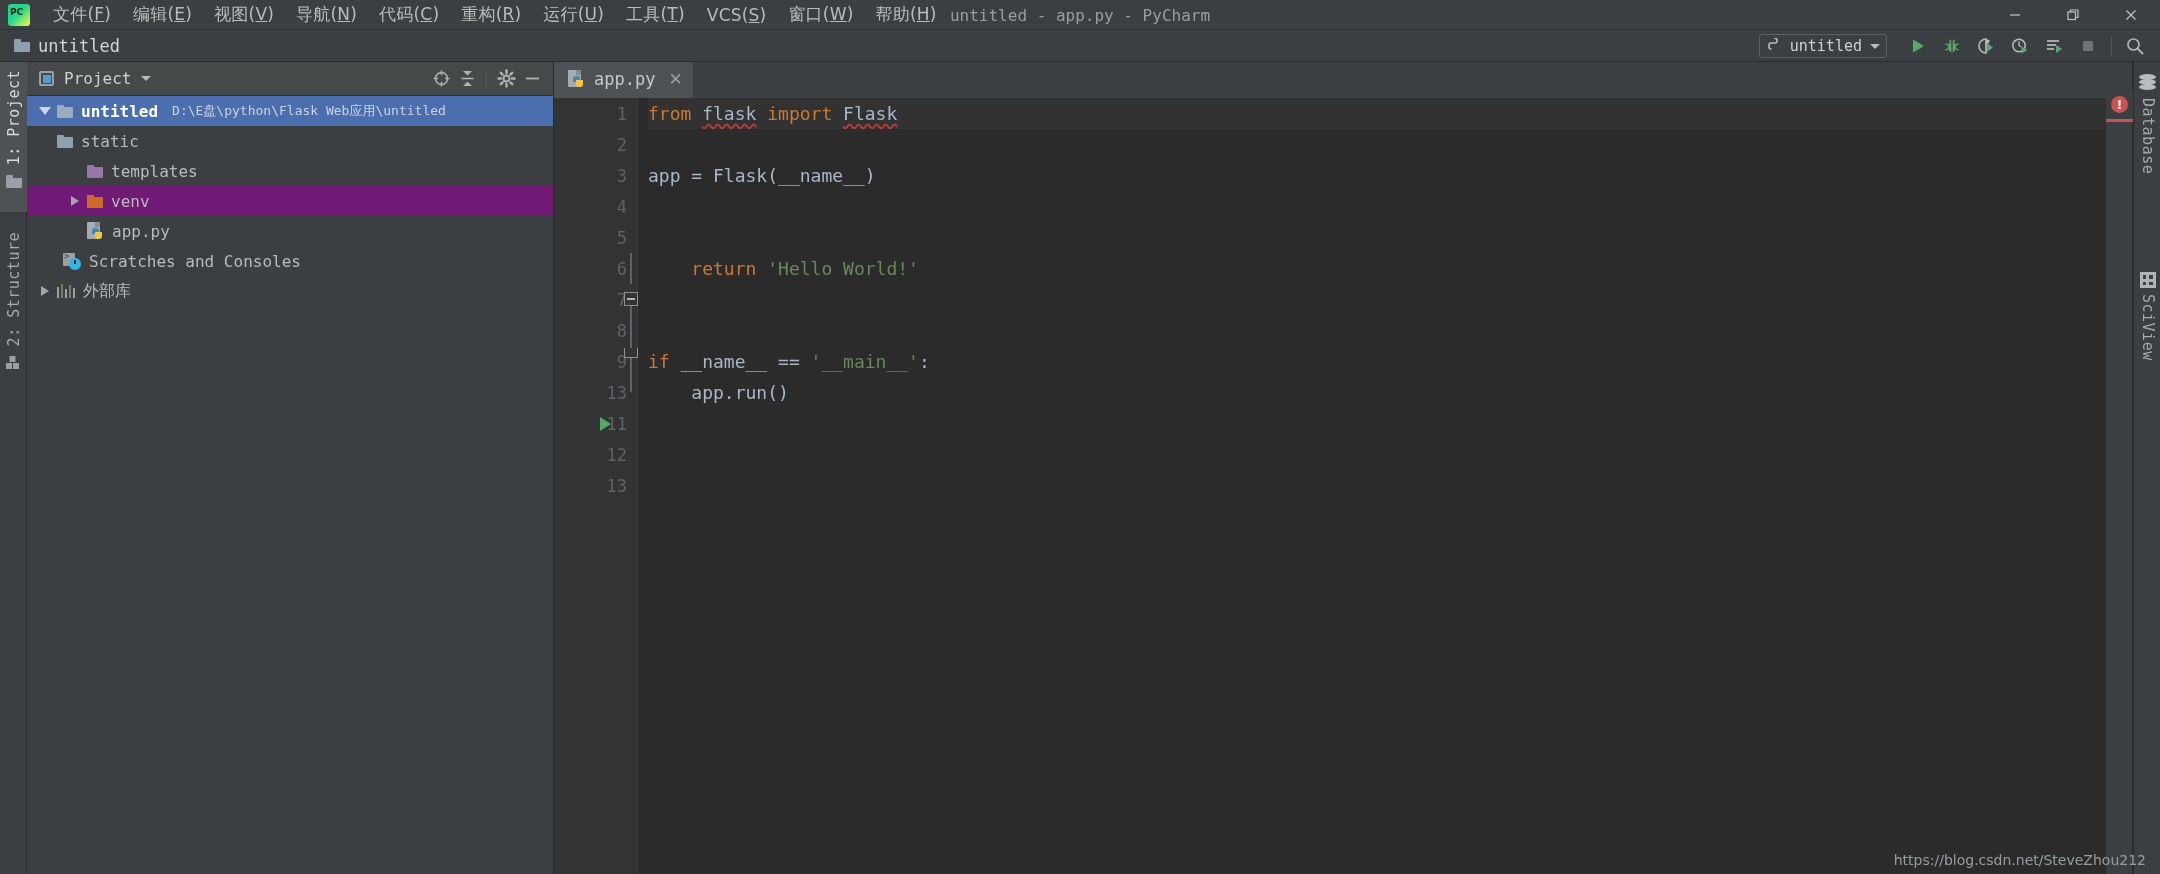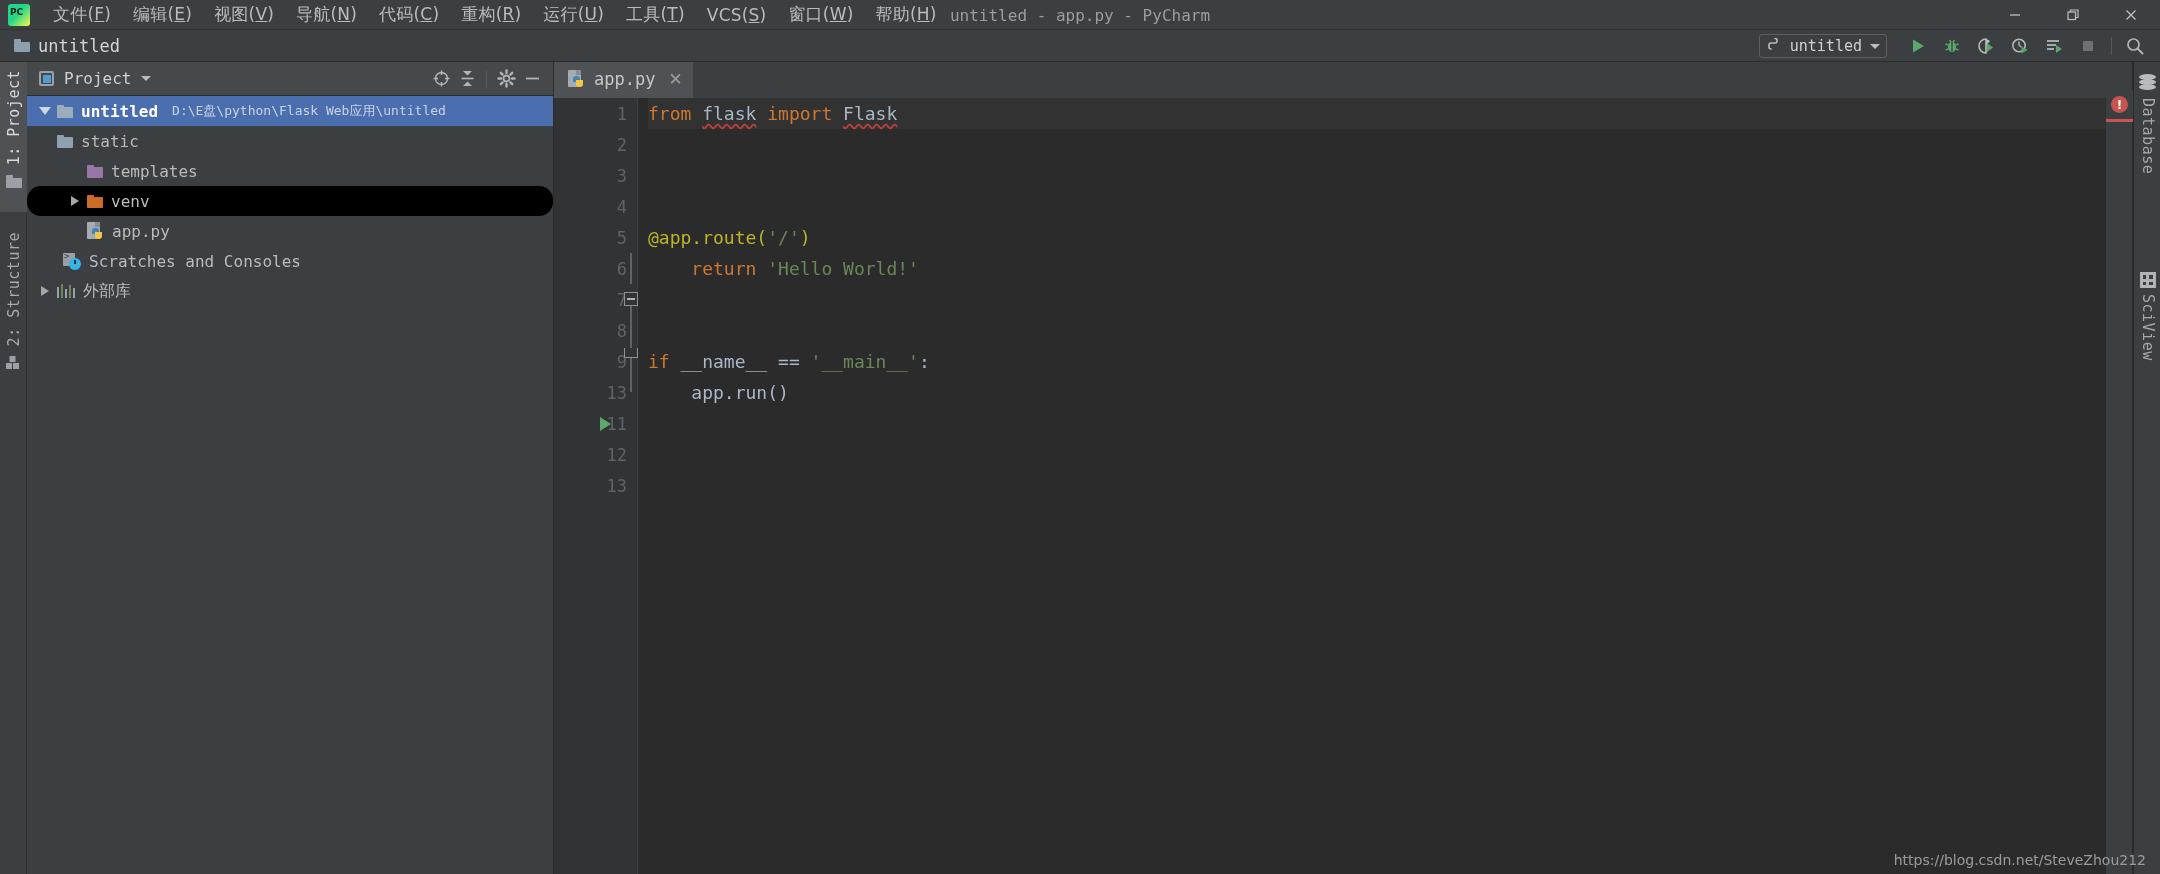--- a/index.html
+++ b/index.html
@@ -108,21 +108,21 @@
     font-family: "DejaVu Sans Mono", monospace; }
   .panel-head .caret-dn { margin-left: 10px; }
   .panel-head-actions { margin-left: auto; display: flex; align-items: center; padding-right: 8px; }
   .hbtn { width: 26px; height: 26px; display: flex; align-items: center; justify-content: center; }
 
   .tree { padding-top: 0px; }
   .tree-row {
     height: 30px; display: flex; align-items: center; padding-left: 6px; white-space: nowrap;
   }
   .tree-row.sel { background: #4b6eaf; }
-  .tree-row.hl  { background: #000000; border-radius: 14px; }
+  .tree-row.hl  { background: #701a75; }
   .arrow-r { width: 0; height: 0; border-top: 5.5px solid transparent;
     border-bottom: 5.5px solid transparent; border-left: 8px solid #a4a7a9; }
   .arrow-d { width: 0; height: 0; border-left: 6px solid transparent;
     border-right: 6px solid transparent; border-top: 8px solid #a4a7a9; }
   .arrow-d.on-sel { border-top-color: #cdd6e4; }
   .tw { width: 24px; display: flex; align-items: center; justify-content: center; flex: 0 0 24px; }
   .tree-label { font-size: 16px; color: #b9bcbd; margin-left: 8px;
     font-family: "DejaVu Sans Mono", monospace; }
   .tree-label.bold { color: #ffffff; font-weight: bold; }
   .tree-sub { font-size: 13px; color: #c8d4e6; margin-left: 14px;
@@ -578,23 +578,23 @@
             <i></i>
           </div>
         <div class="fold-line" style="top:208px; height:42px;"></div>
         <div class="fold-end" style="top:250px;"></div>
         <div class="fold-line" style="top:260px; height:34px;"></div>
       </div>
 
       <div class="code">
         <div class="cline hl-line"><span class="kw">from </span><span class="mod err">flask</span><span class="pun"> </span><span class="kw">import </span><span class="cls err">Flask</span></div>
         <div class="cline"></div>
+        <div class="cline"><span class="pun">app = Flask(__name__)</span></div>
         <div class="cline"></div>
         <div class="cline"></div>
-        <div class="cline"><span class="dec">@app.route(</span><span class="str">'/'</span><span class="dec">)</span></div>
         <div class="cline"><span class="pun">    </span><span class="kw">return </span><span class="str">'Hello World!'</span></div>
         <div class="cline"></div>
         <div class="cline"></div>
         <div class="cline"><span class="kw">if </span><span class="pun">__name__ == </span><span class="str">'__main__'</span><span class="pun">:</span></div>
         <div class="cline"><span class="pun">    app.run()</span></div>
         <div class="cline"></div>
       </div>
     </div>
   </div>
 

